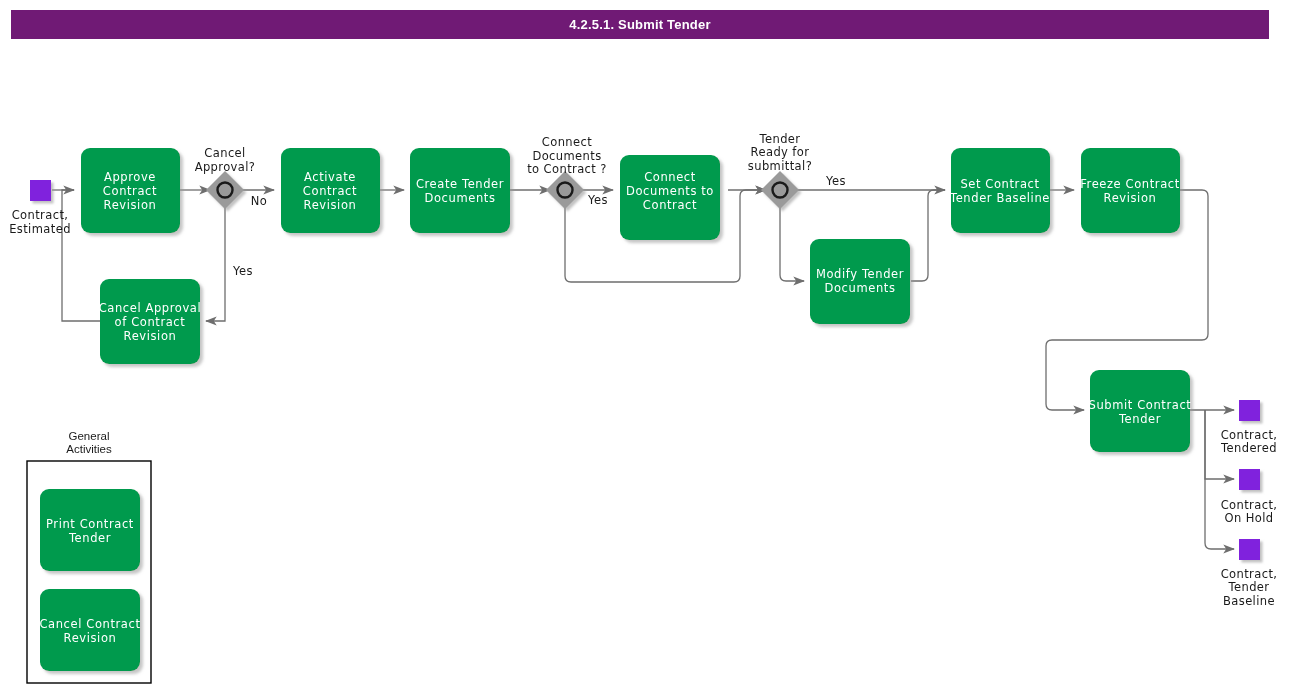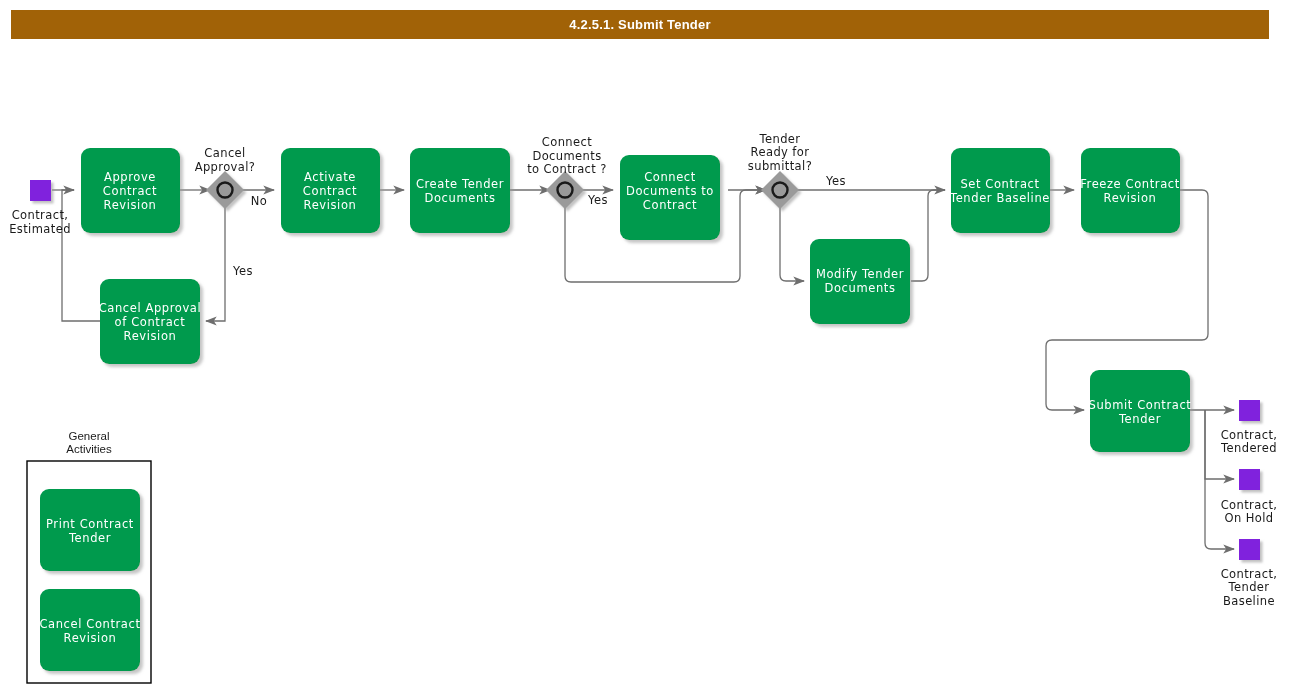--- a/index.html
+++ b/index.html
@@ -13,21 +13,21 @@
     font-family: "DejaVu Sans", sans-serif;
     position: relative;
     overflow: hidden;
   }
   #title-bar {
     position: absolute;
     left: 11px;
     top: 10px;
     width: 1258px;
     height: 29px;
-    background: #a16207;
+    background: #701a75;
     color: #ffffff;
     font-family: "Liberation Sans", sans-serif;
     font-size: 13px;
     font-weight: bold;
     display: flex;
     align-items: center;
     justify-content: center;
     letter-spacing: 0.2px;
   }
   #canvas {

